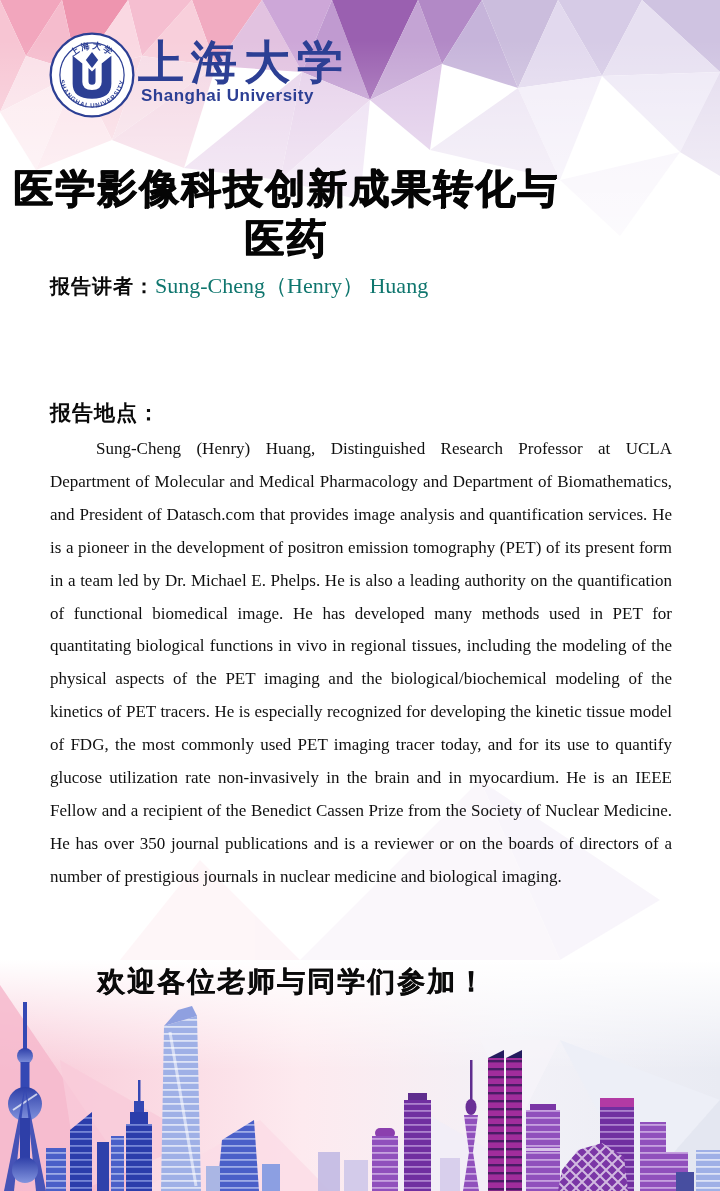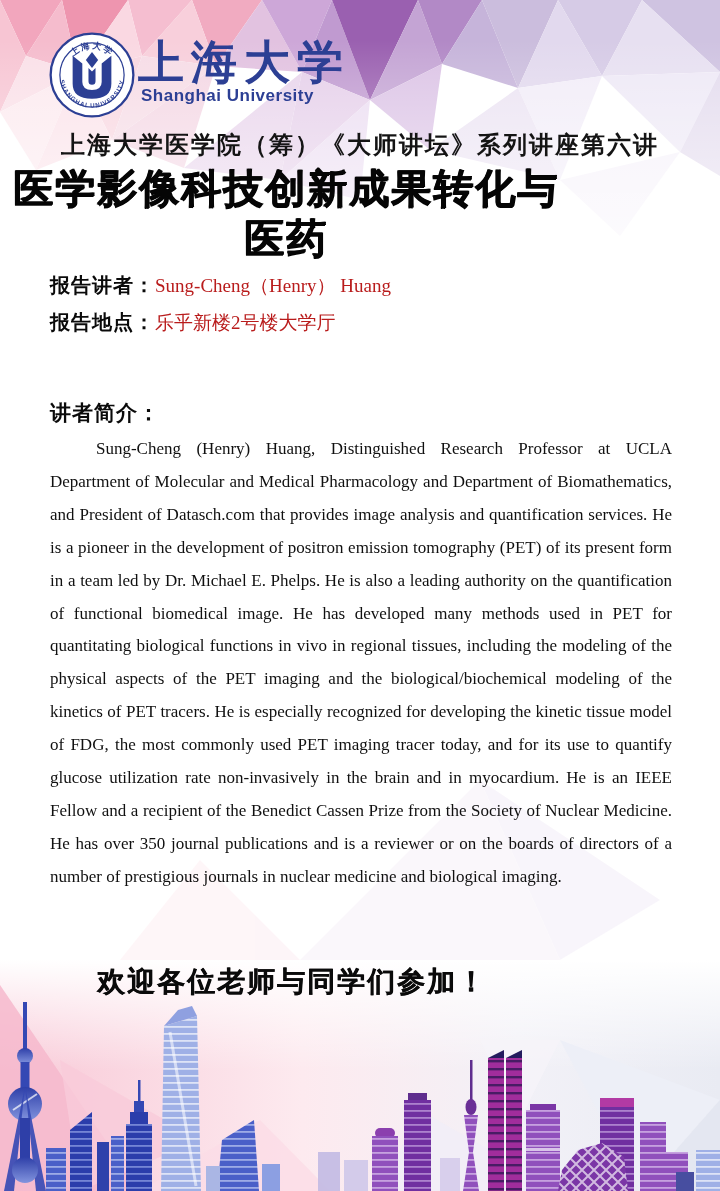--- a/index.html
+++ b/index.html
@@ -12,21 +12,21 @@
   .seal{position:absolute;left:48px;top:31px;width:88px;height:88px;}
   .wordmark-cn{position:absolute;left:138px;top:32px;font-size:46px;font-weight:bold;color:#2c3f94;letter-spacing:7px;font-family:"Liberation Serif","DejaVu Serif",serif;}
   .wordmark-en{position:absolute;left:141px;top:86px;font-size:17px;font-weight:bold;color:#2c3f94;letter-spacing:0.5px;font-family:"Liberation Sans","DejaVu Sans",sans-serif;}
 
   .series{position:absolute;left:0;top:129px;width:720px;text-align:center;font-size:24px;font-weight:bold;color:#141414;letter-spacing:2px;}
   .main-title{position:absolute;left:0;top:163px;width:572px;text-align:center;font-family:"Liberation Sans","DejaVu Sans",sans-serif;font-weight:bold;font-size:40px;line-height:50px;color:#050505;letter-spacing:2px;text-shadow:1px 0 0 #050505,0 1px 0 #050505;}
 
   .info{position:absolute;left:50px;top:267px;}
   .info-row{height:37px;line-height:37px;white-space:nowrap;}
   .info-label{font-size:20px;font-weight:bold;color:#0a0a0a;letter-spacing:1px;text-align:right;}
-  .info-value{font-size:19px;color:#b91c1c;}
+  .info-value{font-size:22px;color:#0f766e;}
 
   .bio-heading{position:absolute;left:50px;top:399px;font-size:21px;font-weight:bold;color:#0a0a0a;letter-spacing:1px;}
   .bio{position:absolute;left:50px;top:433px;width:622px;font-size:17px;line-height:32.9px;color:#101010;text-align:justify;text-indent:46px;}
 
   .welcome{position:absolute;left:0;top:963px;width:584px;text-align:center;font-size:28px;font-weight:bold;color:#0a0a0a;letter-spacing:2px;text-shadow:0.6px 0 0 #0a0a0a;}
 </style>
 </head>
 <body>
 
 <div class="poster">
@@ -232,32 +232,28 @@
     </text>
     <g fill="#2c3f94">
       <path d="M28,28 L28,60 Q28,77 50,77 Q72,77 72,60 L72,28 L61,37 L61,58 Q61,67 50,67 Q39,67 39,58 L39,37 Z"></path>
       <path d="M46,42 L46,57 Q46,61 50,61 Q54,61 54,57 L54,42 L50,46 Z"></path>
       <path d="M50,24 L57,33 L50,42 L43,33 Z"></path>
     </g>
   </svg>
   <div class="wordmark-cn layer">上海大学</div>
   <div class="wordmark-en layer">Shanghai University</div>
 
-  <div class="series layer">上海大学医学院（筹）《大师讲坛》系列讲座第六讲</div>
   <div class="main-title layer">
     <div>医学影像科技创新成果转化与医药</div>
   </div>
 
   <div class="info layer">
     <div class="info-row">
       <span class="info-label">报告讲者：</span><span class="info-value">Sung-Cheng（Henry） Huang</span>
     </div>
-    <div class="info-row">
-      <span class="info-label">报告地点：</span><span class="info-value">乐乎新楼2号楼大学厅</span>
-    </div>
   </div>
 
-  <div class="bio-heading layer">讲者简介：</div>
+  <div class="bio-heading layer">报告地点：</div>
   <div class="bio layer">Sung-Cheng (Henry) Huang, Distinguished Research Professor at UCLA Department of Molecular and Medical Pharmacology and Department of Biomathematics, and President of Datasch.com that provides image analysis and quantification services.  He is a pioneer in the development of positron emission tomography (PET) of its present form in a team led by Dr. Michael E. Phelps.  He is also a leading authority on the quantification of functional biomedical image.  He has developed many methods used in PET for quantitating biological functions in vivo in regional tissues, including the modeling of the physical aspects of the PET imaging and the biological/biochemical modeling of the kinetics of PET tracers.  He is especially recognized for developing the kinetic tissue model of FDG, the most commonly used PET imaging tracer today, and for its use to quantify glucose utilization rate non-invasively in the brain and in myocardium.  He is an IEEE Fellow and a recipient of the Benedict Cassen Prize from the Society of Nuclear Medicine.  He has over 350 journal publications and is a reviewer or on the boards of directors of a number of prestigious journals in nuclear medicine and biological imaging.</div>
 
   <div class="welcome layer">欢迎各位老师与同学们参加！</div>
 
 </div>
 
 </body></html>

